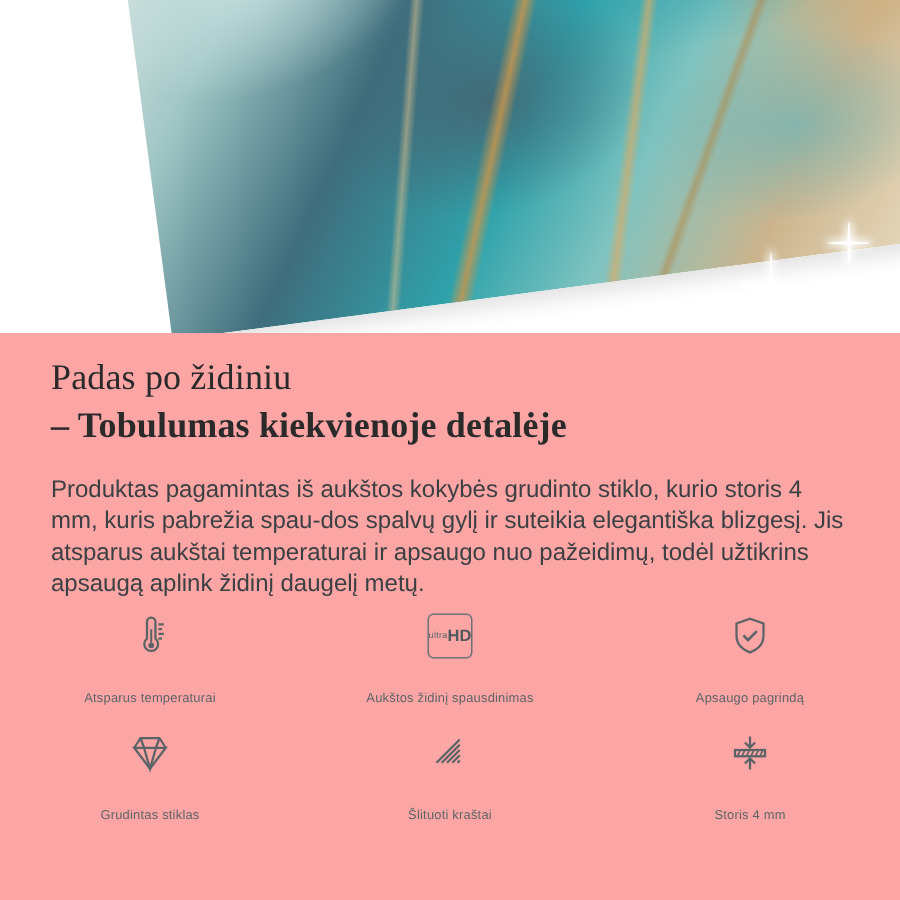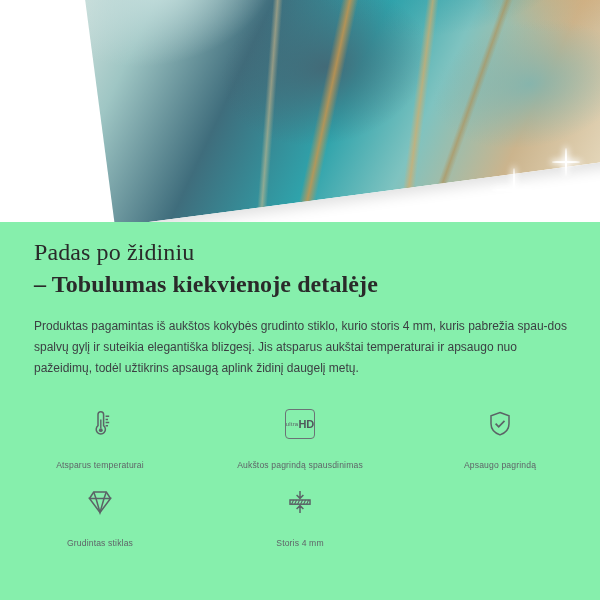--- a/index.html
+++ b/index.html
@@ -10,21 +10,21 @@
     width: 600px;
     height: 600px;
     background: #ffffff;
     font-family: "Liberation Sans", sans-serif;
     overflow: hidden;
   }
   .page {
     position: relative;
     width: 600px;
     height: 600px;
-    background: #86efac;
+    background: #fca5a5;
   }
 
   
   .hero {
     position: relative;
     width: 600px;
     height: 222px;
     overflow: hidden;
     background: #ffffff;
   }
@@ -109,21 +109,21 @@
     font-size: 24px;
     line-height: 32px;
     font-weight: 400;
     color: #2a2a2a;
     letter-spacing: 0.1px;
   }
   .title .line2 { display: block; font-weight: bold; }
   .body-text {
     margin: 0;
     padding: 16px 30px 0 34px;
-    font-size: 12px;
+    font-size: 16px;
     line-height: 21px;
     color: #3c4043;
     text-align: left;
   }
 
   
   .features {
     position: absolute;
     left: 0;
     top: 398px;
@@ -226,21 +226,21 @@
       <div class="feature-label">Atsparus temperaturai</div>
     </div>
 
     <div class="feature">
       <div class="feature-icon">
         <div class="ultra-hd">
           <span class="u">ultra</span>
           <span class="hd">HD</span>
         </div>
       </div>
-      <div class="feature-label">Aukštos pagrindą spausdinimas</div>
+      <div class="feature-label">Aukštos židinį spausdinimas</div>
     </div>
 
     <div class="feature">
       <div class="feature-icon">
         <svg width="34" height="34" viewBox="0 0 34 34" fill="none" stroke="currentColor" stroke-width="1.5">
           <path d="M17 5.5l9 3.2v8c0 5.6-4.1 9.4-9 11.2-4.9-1.8-9-5.6-9-11.2v-8z"></path>
           <path d="M12.6 16.6l3.1 3.2 5.8-6" stroke-width="1.7"></path>
         </svg>
       </div>
       <div class="feature-label">Apsaugo pagrindą</div>
@@ -250,20 +250,30 @@
       <div class="feature-icon">
         <svg width="34" height="34" viewBox="0 0 34 34" fill="none" stroke="currentColor" stroke-width="1.5">
           <path d="M6.5 13.5h21L17 27.5z"></path>
           <path d="M6.5 13.5l4.2-6.5h12.6l4.2 6.5"></path>
           <path d="M10.7 7l2.3 6.5M23.3 7L21 13.5M13 13.5L17 27.5l4-14"></path>
         </svg>
       </div>
       <div class="feature-label">Grudintas stiklas</div>
     </div>
 
+    <div class="feature">
+      <div class="feature-icon">
+        <svg width="34" height="34" viewBox="0 0 34 34" fill="none" stroke="currentColor" stroke-width="1.5">
+          <path d="M8 23.5L23.5 8"></path>
+          <path d="M8 23.5h15.5V8" stroke-width="0"></path>
+          <path d="M11.5 23.5L23.5 11.5M15 23.5L23.5 15M18.5 23.5L23.5 18.5M22 23.5l1.5-1.5"></path>
+        </svg>
+      </div>
+      <div class="feature-label">Šlituoti kraštai</div>
+    </div>
 
     <div class="feature">
       <div class="feature-icon">
         <svg width="34" height="34" viewBox="0 0 34 34" fill="none" stroke="currentColor" stroke-width="1.5">
           <path d="M17 6v6.5M13.6 10l3.4 3.4 3.4-3.4"></path>
           <path d="M17 28v-6.5M13.6 24l3.4-3.4 3.4 3.4"></path>
           <rect x="7" y="15" width="20" height="4.2"></rect>
           <path d="M8.6 19.2l2-4.2M11.6 19.2l2-4.2M14.6 19.2l2-4.2M17.6 19.2l2-4.2M20.6 19.2l2-4.2M23.6 19.2l2-4.2" stroke-width="1.1"></path>
         </svg>
       </div>

